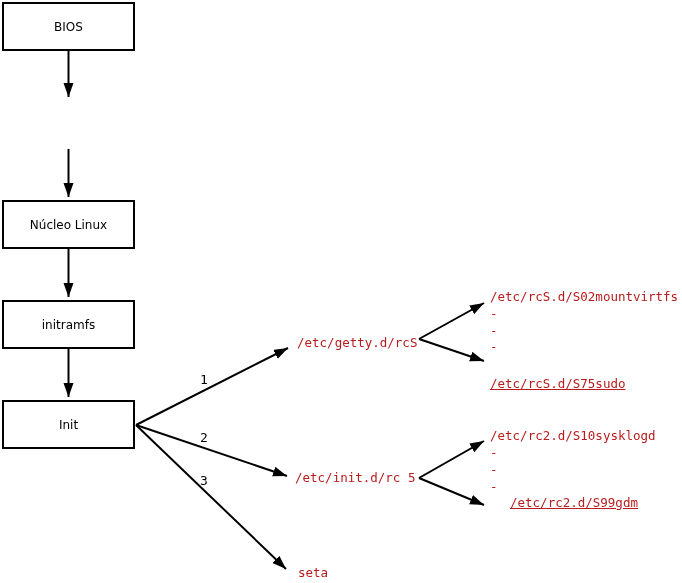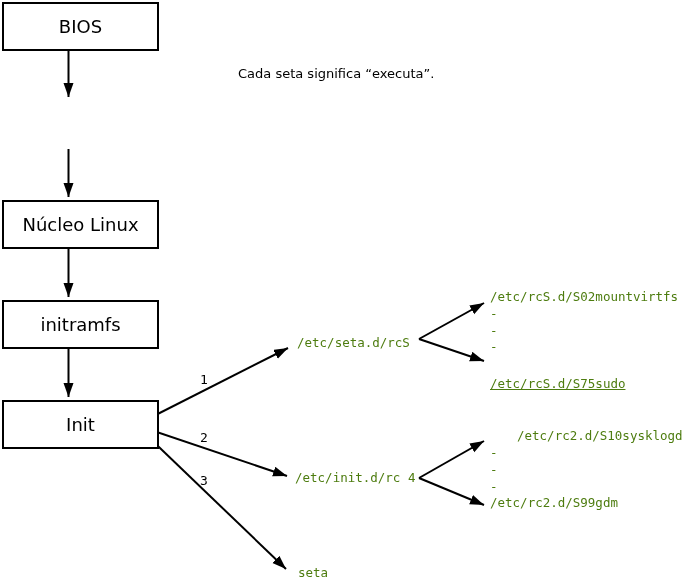--- a/index.html
+++ b/index.html
@@ -16,39 +16,39 @@
     overflow: hidden;
   }
   .canvas svg {
     position: absolute;
     left: 0;
     top: 0;
   }
   .node {
     position: absolute;
     left: 2px;
-    width: 157px;
+    width: 133px;
     height: 49px;
     box-sizing: border-box;
     border: 2px solid #000000;
     background: #ffffff;
     display: flex;
     align-items: center;
     justify-content: center;
-    font-size: 18px;
+    font-size: 12px;
     color: #000000;
     white-space: nowrap;
   }
   .mono-label {
     position: absolute;
     font-family: "DejaVu Sans Mono", "Liberation Mono", monospace;
     font-size: 12.5px;
     line-height: 16px;
     height: 16px;
-    color: #4d7c0f;
+    color: #b91c1c;
     white-space: pre;
   }
   .order-label {
     position: absolute;
     transform: translate(-50%, -50%);
     font-family: "DejaVu Sans Mono", "Liberation Mono", monospace;
     font-size: 13px;
     color: #000000;
   }
   .note {
@@ -82,40 +82,39 @@
       <line x1="136" y1="425" x2="286" y2="569" marker-end="url(#arrow)"></line>
 
       <line x1="419" y1="339" x2="484" y2="303" marker-end="url(#arrow)"></line>
       <line x1="419" y1="339" x2="484" y2="361" marker-end="url(#arrow)"></line>
 
       <line x1="419" y1="478" x2="484" y2="441" marker-end="url(#arrow)"></line>
       <line x1="419" y1="478" x2="484" y2="505" marker-end="url(#arrow)"></line>
     </g>
   </svg>
 
-  <div class="note">Cada seta significa “executa”.</div>
 
   <div class="node" style="top:2px;">BIOS</div>
   <div class="node" style="top:300px;">initramfs</div>
   <div class="node" style="top:200px;">Núcleo Linux</div>
   <div class="node" style="top:400px;text-align:right;">Init</div>
 
   <div class="order-label" style="left:204px; top:379px;">1</div>
   <div class="order-label" style="left:204px; top:437px;">2</div>
   <div class="order-label" style="left:204px; top:480px;">3</div>
 
-  <div class="mono-label" style="left:297px; top:335px;">/etc/seta.d/rcS</div>
-  <div class="mono-label" style="left:295px; top:470px;">/etc/init.d/rc 4</div>
+  <div class="mono-label" style="left:297px; top:335px;">/etc/getty.d/rcS</div>
+  <div class="mono-label" style="left:295px; top:470px;">/etc/init.d/rc 5</div>
   <div class="mono-label" style="left:298px; top:565px;">seta</div>
 
   <div class="mono-label" style="left:490px; top:289px;">/etc/rcS.d/S02mountvirtfs</div>
   <div class="mono-label" style="left:490px; top:306px;">-</div>
   <div class="mono-label" style="left:490px; top:323px;">-</div>
   <div class="mono-label" style="left:490px; top:339px;">-</div>
   <div class="mono-label" style="left:490px; top:376px;text-decoration:underline;">/etc/rcS.d/S75sudo</div>
 
-  <div class="mono-label" style="left:490px; top:428px;margin-left:27px;">/etc/rc2.d/S10sysklogd</div>
+  <div class="mono-label" style="left:490px; top:428px;">/etc/rc2.d/S10sysklogd</div>
   <div class="mono-label" style="left:490px; top:445px;">-</div>
   <div class="mono-label" style="left:490px; top:462px;">-</div>
   <div class="mono-label" style="left:490px; top:479px;">-</div>
-  <div class="mono-label" style="left:490px; top:495px;">/etc/rc2.d/S99gdm</div>
+  <div class="mono-label" style="left:510px; top:495px;text-decoration:underline;">/etc/rc2.d/S99gdm</div>
 
 </div>
 
 </body></html>

